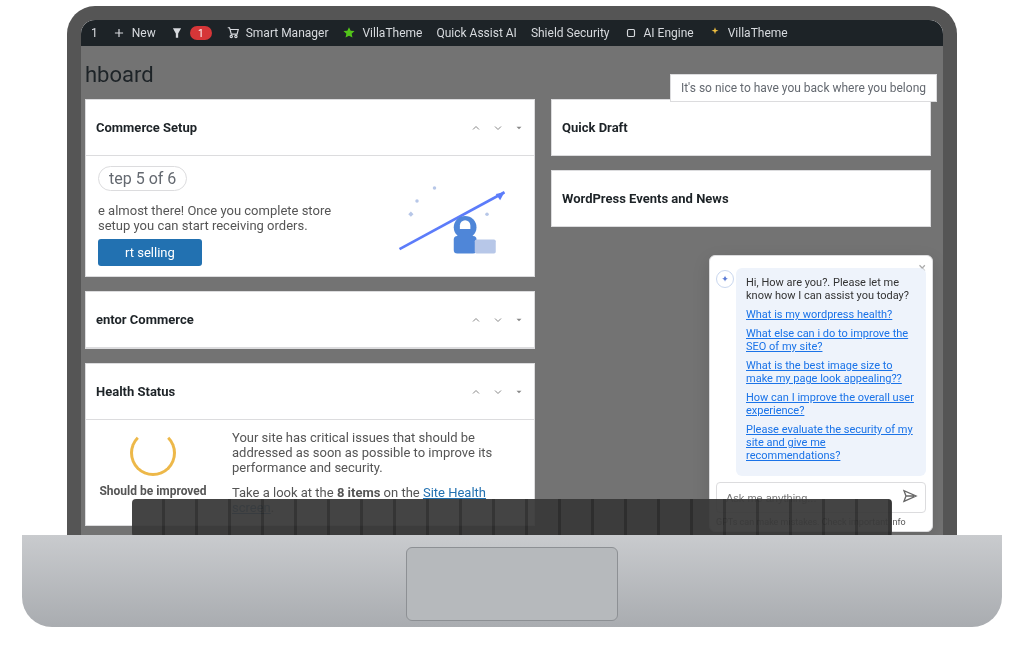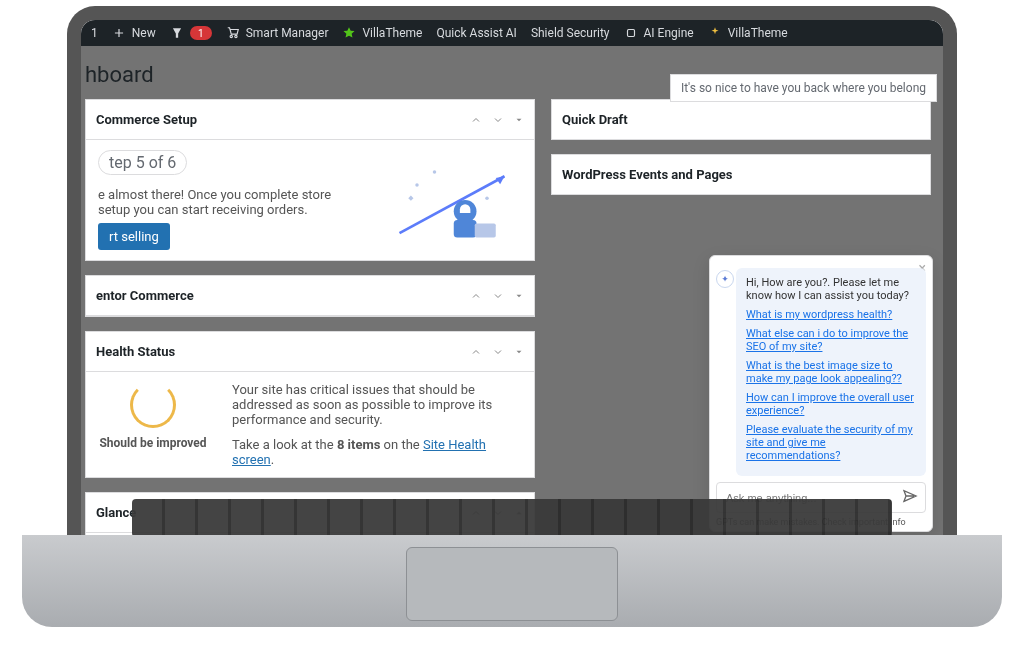--- a/index.html
+++ b/index.html
@@ -59,26 +59,26 @@
 
   
   .content{position:absolute;top:26px;left:0;right:0;bottom:0;background:#737373;padding:12px 12px 10px 0;overflow:hidden;}
   .welcome{position:absolute;right:6px;top:28px;background:#fff;border:1px solid var(--line);padding:6px 10px;font-size:12px;color:var(--muted);}
 
   .page-title{font-size:22px;font-weight:400;margin:4px 0 12px 4px;}
 
   .cols{display:grid;grid-template-columns:450px 1fr;gap:16px;padding-left:4px;}
 
   .panel{background:var(--panel);border:1px solid var(--line);margin-bottom:14px;}
-  .panel-h{display:flex;align-items:center;justify-content:space-between;padding:12px 10px;border-bottom:1px solid var(--line);font-weight:700;font-size:13px;}
+  .panel-h{display:flex;align-items:center;justify-content:space-between;padding:20px 10px;border-bottom:1px solid var(--line);font-weight:700;font-size:13px;}
   .panel-h .controls{display:flex;gap:10px;color:#888;}
   .panel-b{padding:10px 12px;font-size:13px;color:var(--text);}
 
   .pill{display:inline-block;border:1px solid var(--line);border-radius:999px;padding:2px 10px;font-size:16px;color:var(--muted);margin-bottom:12px;background:#fff;}
-  .cta{display:inline-block;background:var(--wp-blue);color:#fff;border-radius:3px;padding:6px 11px;font-size:13px;margin-top:6px;}
+  .cta{display:inline-block;background:var(--wp-blue);color:#fff;border-radius:3px;padding:6px 27px;font-size:13px;margin-top:6px;}
 
   .woo-wrap{display:flex;gap:18px;align-items:flex-start;}
   .woo-ill{width:140px;height:90px;flex:0 0 auto;}
 
   .health{display:flex;gap:24px;align-items:flex-start;}
   .health-left{width:110px;text-align:center;}
   .donut{width:40px;height:40px;border-radius:50%;border:3px solid #edb849;border-top-color:transparent;margin:0 auto 8px;}
   .health-left .lbl{font-weight:700;font-size:12px;color:#555;}
 
   .glance-grid{display:grid;grid-template-columns:1fr 1fr;gap:10px 30px;font-size:13px;}
@@ -349,21 +349,21 @@
           </div>
 
           <div class="right">
             <div class="panel">
               <div class="panel-h" style="border-bottom:0;">
                 <span>Quick Draft</span>
               </div>
             </div>
             <div class="panel">
               <div class="panel-h" style="border-bottom:0;">
-                <span>WordPress Events and Pages</span>
+                <span>WordPress Events and News</span>
               </div>
             </div>
           </div>
         </div>
 
         <div class="chat">
           <span class="close">×</span>
           <div class="bubble">
             <span class="avatar">✦</span>
             <div>Hi, How are you?. Please let me know how I can assist you today?</div>

